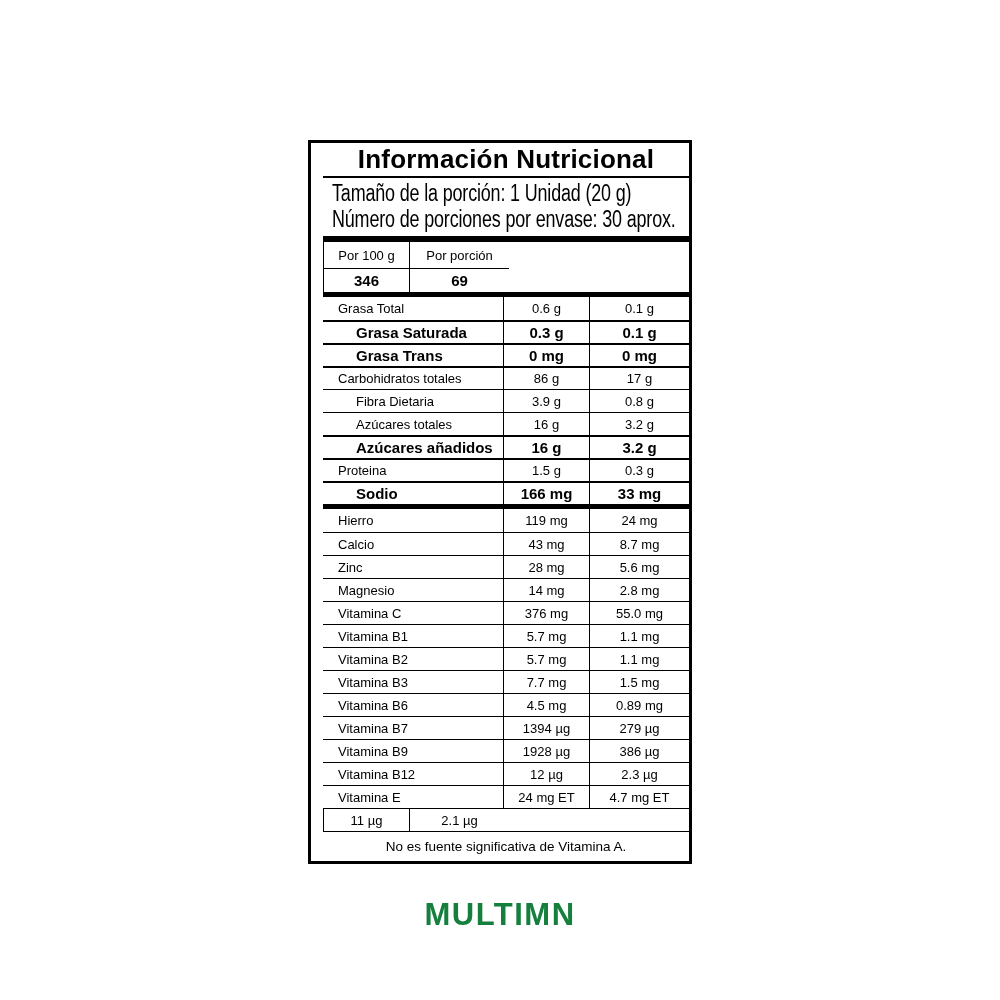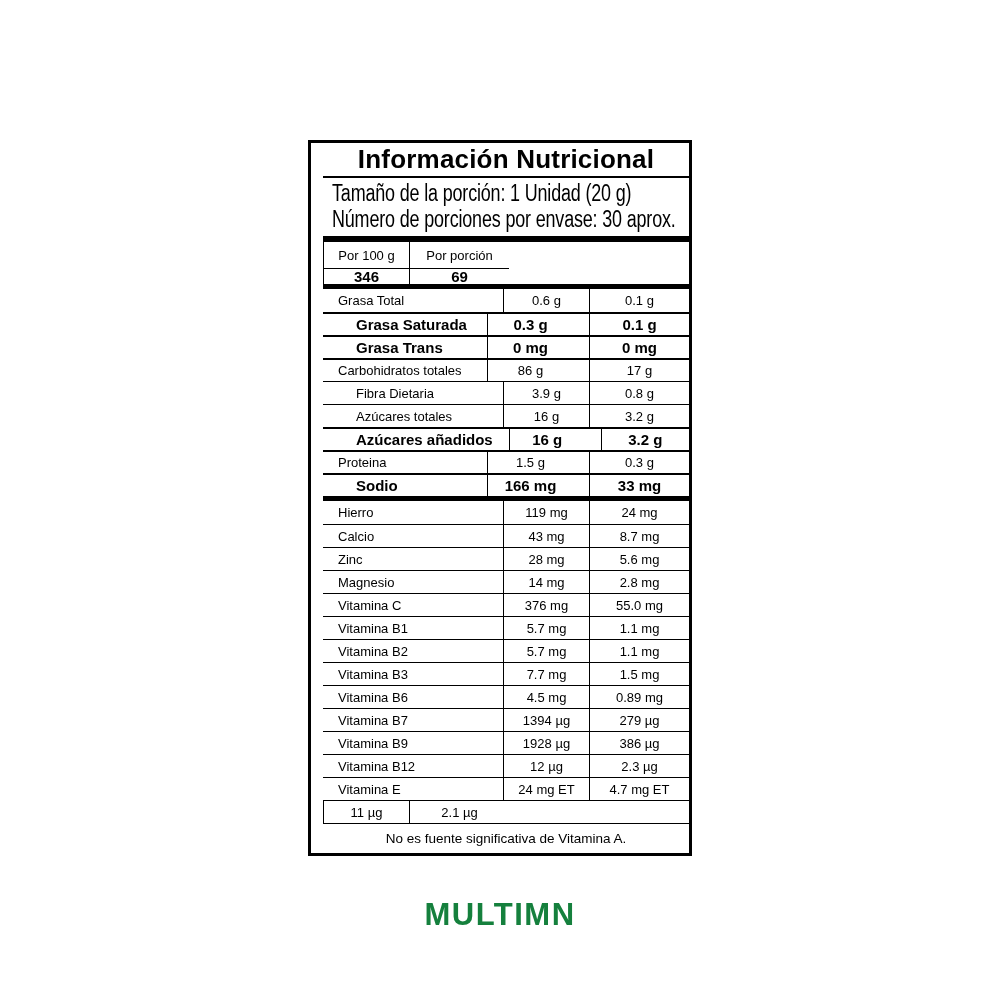--- a/index.html
+++ b/index.html
@@ -52,33 +52,33 @@
     padding-left: 18px;
     font-weight: bold; font-size: 20px;
   }
   .cal-col { width: 86px; border-left: 1.5px solid #000; }
   .cal-col.last { width: 100px; }
   .cal-head {
     height: 26px; display: flex; align-items: center; justify-content: center;
     font-size: 13px;
   }
   .cal-val {
-    height: 16px; border-top: 1.5px solid #000;
+    height: 24px; border-top: 1.5px solid #000;
     display: flex; align-items: center; justify-content: center;
     font-weight: bold; font-size: 15px;
   }
 
   .row {
     display: flex;
     height: 23px;
     border-top: 1.5px solid #000;
     font-size: 13px;
   }
   .row.first { border-top: none; }
-  .row.thick-top { border-top-width: 2.5px; gap: 16px; }
+  .row.thick-top { border-top-width: 2.5px; }
   .row.bold { font-weight: bold; font-size: 15px; }
   .cell-label {
     flex: 1;
     display: flex; align-items: center;
     padding-left: 15px;
     white-space: nowrap;
   }
   .cell-label.indent { padding-left: 33px; }
   .cell-val {
     width: 86px; border-left: 1.5px solid #000;

